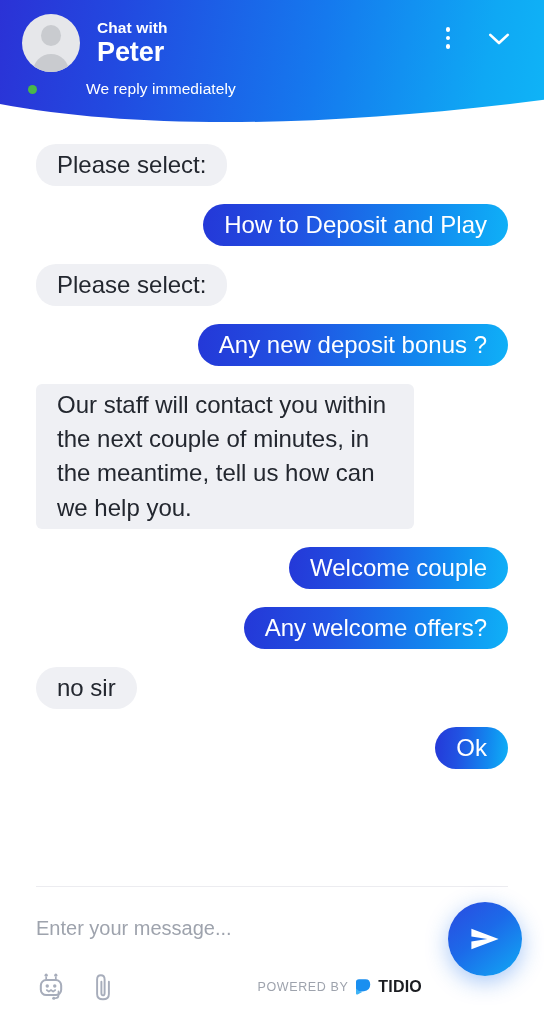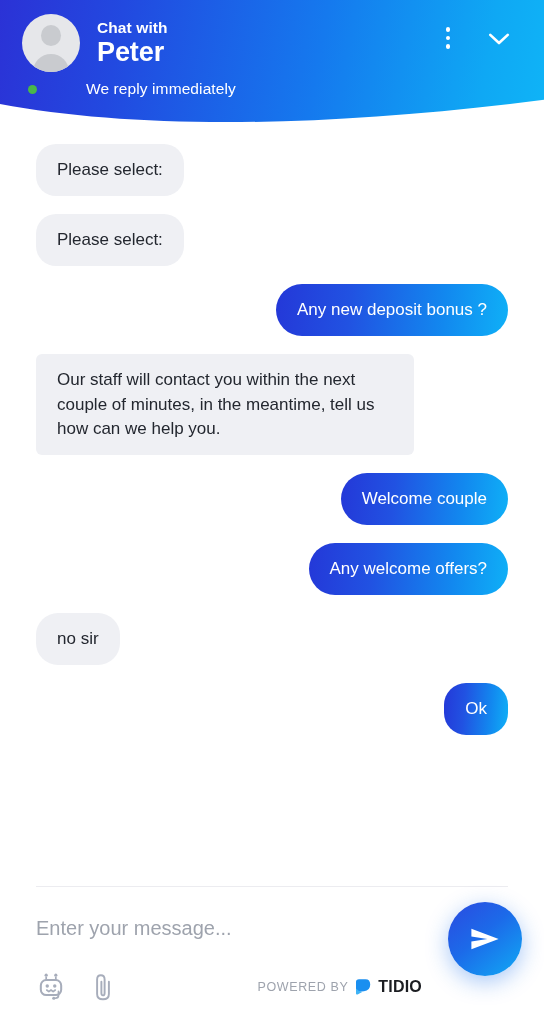--- a/index.html
+++ b/index.html
@@ -135,23 +135,23 @@
     overflow: hidden;
     display: flex;
     flex-direction: column;
   }
   .msg-row { display: flex; margin-bottom: 18px; }
   .msg-row.in  { justify-content: flex-start; }
   .msg-row.out { justify-content: flex-end; }
 
   .bubble {
     max-width: 86%;
-    font-size: 17px;
+    font-size: 24px;
     line-height: 1.42;
-    padding: 14px 21px;
+    padding: 4px 21px;
     word-wrap: break-word;
   }
   .bubble.in {
     background: #eff0f4;
     color: #23272f;
     border-radius: 20px;
   }
   .bubble.out {
     background: linear-gradient(95deg, #2438d8 0%, #2152e2 32%, #1288ef 72%, #0fb0f7 100%);
     color: #ffffff;
@@ -269,20 +269,23 @@
     </div>
 
     <svg class="header-wave" viewBox="0 0 558 34" preserveAspectRatio="none">
       <path d="M0,10 C140,36 330,34 558,4 L558,34 L0,34 Z" fill="#ffffff"></path>
     </svg>
   </div>
 
   <div class="messages" id="messages">
       <div class="msg-row in">
         <div class="bubble in">Please select:</div>
+      </div>
+      <div class="msg-row out">
+        <div class="bubble out">How to Deposit and Play</div>
       </div>
       <div class="msg-row in">
         <div class="bubble in">Please select:</div>
       </div>
       <div class="msg-row out">
         <div class="bubble out">Any new deposit bonus ?</div>
       </div>
       <div class="msg-row in">
         <div class="bubble in multiline">Our staff will contact you within the next couple of minutes, in the meantime, tell us how can we help you.</div>
       </div>

